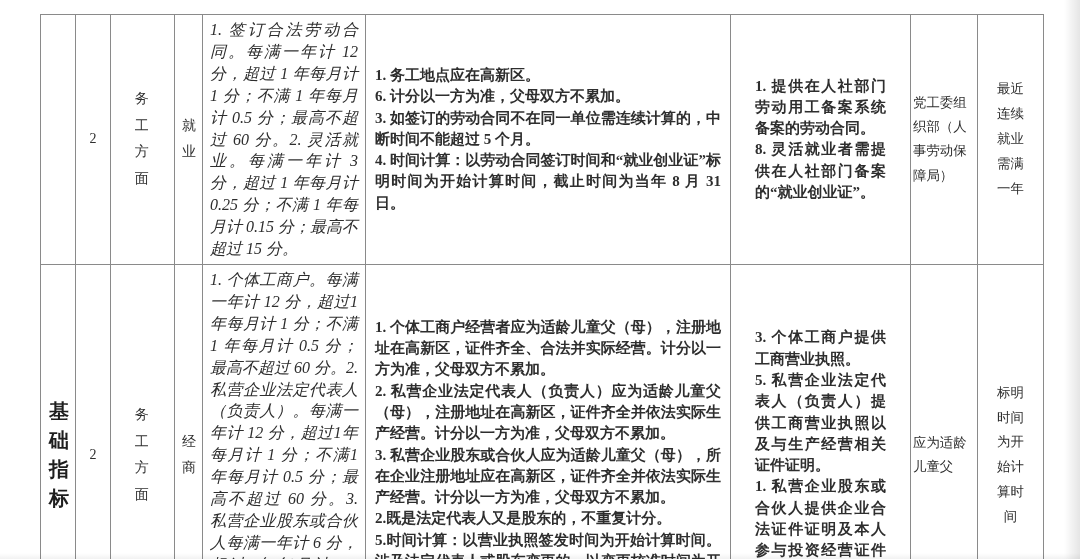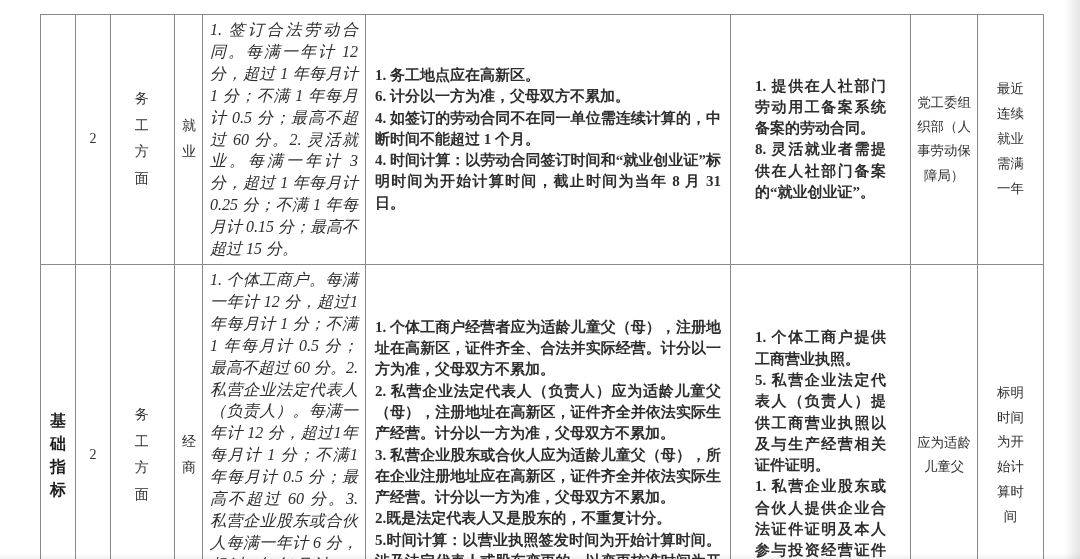--- a/index.html
+++ b/index.html
@@ -34,41 +34,41 @@
   }
   tr.r-head { height:54px; }
   tr.r-1 { height:174px; }
   tr.r-2 { height:302px; }
 
   td.c-center { text-align:center; }
   .seq-val { font-size:14px; text-align:center; }
 
   .v-cat {
     width:1.1em; margin:0 auto; text-align:center;
-    font-weight:bold; font-size:16px; line-height:1.45;
+    font-weight:bold; font-size:20px; line-height:1.45;
     word-break:break-all; color:#1e1e1e;
   }
   .v-narrow {
     width:1.1em; margin:0 auto; text-align:left;
     font-size:14px; line-height:1.9; word-break:break-all;
   }
   .content-text {
     font-size:16px; line-height:1.37; text-align:justify;
     color:#2e2e2e;
     font-style:italic;
   }
   .list p {
     margin:0; font-size:15px; line-height:1.42;
     text-align:justify; color:#2e2e2e;font-weight:bold;
   }
   td.cell-impl { padding:4px 9px; }
   td.cell-materials { padding:4px 24px; }
   td.cell-dept { padding:2px; }
   .dept-text {
-    font-size:13.4px; line-height:1.8; text-align:center;
+    font-size:13.4px; line-height:1.8; text-align:left;
   }
   .remark-text {
     width:2.15em; margin:0 auto; text-align:center;
     font-size:13.4px; line-height:1.85; word-break:break-all;
   }
 </style>
 </head>
 <body>
 
 <div class="stage">
@@ -99,21 +99,21 @@
       <td>
         <div class="v-narrow">就业</div>
       </td>
       <td>
         <div class="content-text">1. 签订合法劳动合同。每满一年计 12 分，超过 1 年每月计 1 分；不满 1 年每月计 0.5 分；最高不超过 60 分。2. 灵活就业。每满一年计 3 分，超过 1 年每月计 0.25 分；不满 1 年每月计 0.15 分；最高不超过 15 分。</div>
       </td>
       <td class="cell-impl">
         <div class="list">
           <p>1. 务工地点应在高新区。</p>
           <p>6. 计分以一方为准，父母双方不累加。</p>
-          <p>4. 如签订的劳动合同不在同一单位需连续计算的，中断时间不能超过 1 个月。</p>
+          <p>3. 如签订的劳动合同不在同一单位需连续计算的，中断时间不能超过 5 个月。</p>
           <p>4. 时间计算：以劳动合同签订时间和“就业创业证”标明时间为开始计算时间，截止时间为当年 8 月 31 日。</p>
         </div>
       </td>
       <td class="cell-materials">
         <div class="list">
           <p>1. 提供在人社部门劳动用工备案系统备案的劳动合同。</p>
           <p>8. 灵活就业者需提供在人社部门备案的“就业创业证”。</p>
         </div>
       </td>
       <td class="cell-dept">
@@ -144,21 +144,21 @@
         <div class="list">
           <p>1. 个体工商户经营者应为适龄儿童父（母），注册地址在高新区，证件齐全、合法并实际经营。计分以一方为准，父母双方不累加。</p>
           <p>2. 私营企业法定代表人（负责人）应为适龄儿童父（母），注册地址在高新区，证件齐全并依法实际生产经营。计分以一方为准，父母双方不累加。</p>
           <p>3. 私营企业股东或合伙人应为适龄儿童父（母），所在企业注册地址应在高新区，证件齐全并依法实际生产经营。计分以一方为准，父母双方不累加。</p>
           <p>2.既是法定代表人又是股东的，不重复计分。</p>
           <p>5.时间计算：以营业执照签发时间为开始计算时间。涉及法定代表人或股东变更的，以变更核准时间为开始计算时间，截止时间为当年 8 月 31 日。</p>
         </div>
       </td>
       <td class="cell-materials">
         <div class="list">
-          <p>1. 个体工商户提供工商营业执照。</p>
+          <p>3. 个体工商户提供工商营业执照。</p>
           <p>5. 私营企业法定代表人（负责人）提供工商营业执照以及与生产经营相关证件证明。</p>
           <p>1. 私营企业股东或合伙人提供企业合法证件证明及本人参与投资经营证件证明。</p>
         </div>
       </td>
       <td class="cell-dept">
         <div class="dept-text">应为适龄儿童父</div>
       </td>
       <td>
         <div class="remark-text">标明时间为开始计算时间</div>
       </td>

